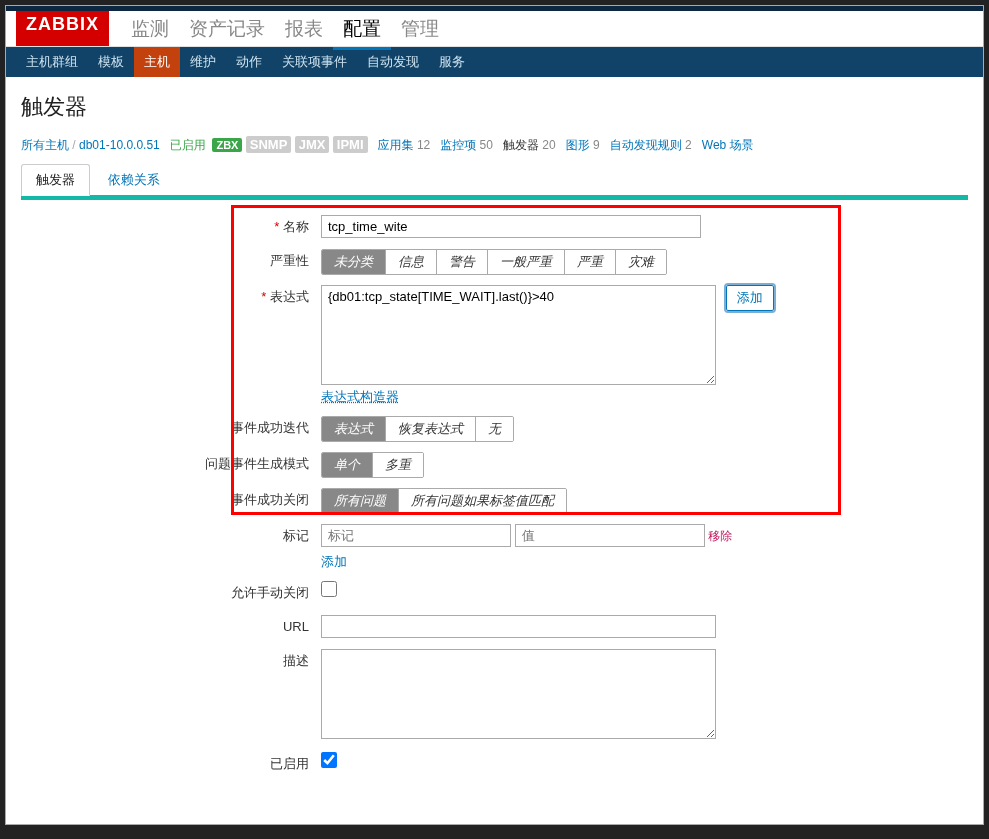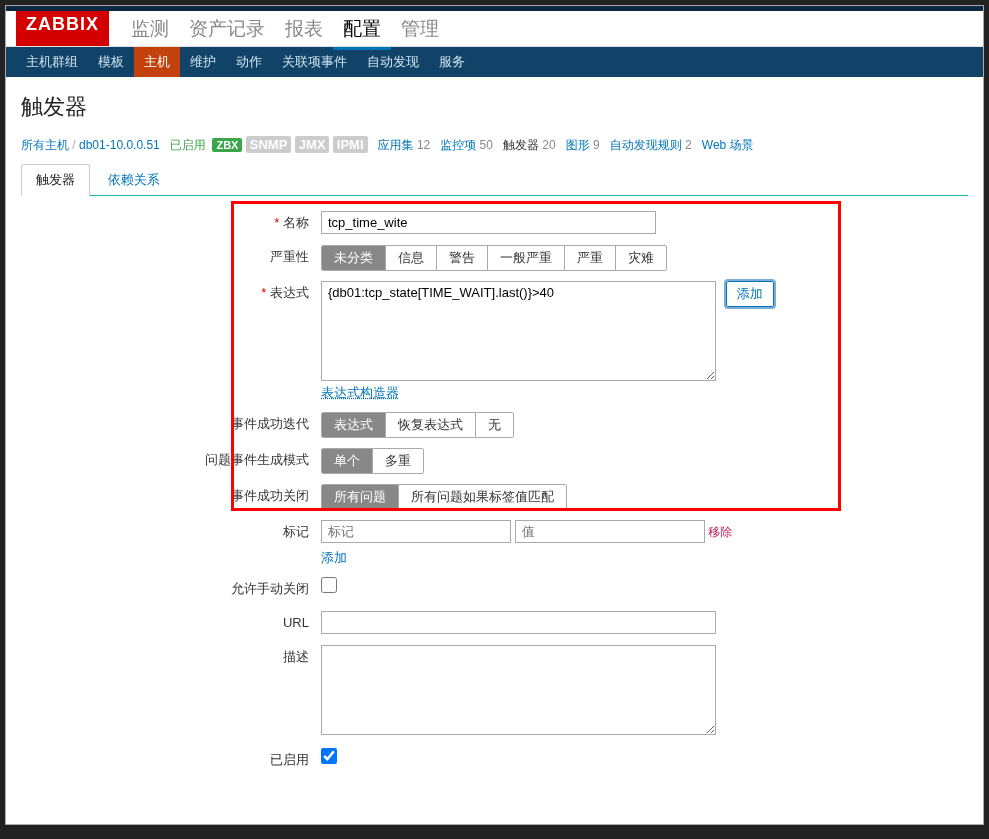--- a/index.html
+++ b/index.html
@@ -15,33 +15,33 @@
 .subnav a.active { background: #c2410c; color: #fff; }
 .content { padding: 10px 15px; }
 h1.page-title { font-size: 22px; font-weight: normal; color: #222; margin: 5px 0 15px 0; }
 .crumb { font-size: 12px; margin-bottom: 10px; }
 .crumb a { color: #0275b8; text-decoration: none; }
 .crumb .sep { color: #aaa; }
 .status { color: #3ba54a; }
 .zbx { background: #3ba54a; color: #fff; padding: 1px 4px; font-size: 11px; font-weight: bold; border-radius:2px; }
 .gbadge { background: #ccc; color: #fff; padding: 1px 4px; font-size: 13px; font-weight: bold; border-radius:2px;}
 .count { color: #888; }
-.tabs { border-bottom: 1px solid #14b8a6; margin-bottom: 15px; }
+.tabs { border-bottom: 5px solid #14b8a6; margin-bottom: 15px; }
 .tabs a { display:inline-block; padding: 6px 14px; color: #0275b8; text-decoration:none; font-size:13px; }
 .tabs a.active { color:#222; border:1px solid #ccc; border-bottom:1px solid #fff; margin-bottom:-1px; background:#fff; border-radius:3px 3px 0 0;}
 .form { position: relative; }
 .redbox { position:absolute; border: 3px solid #ff0000; left: 210px; top: -10px; width: 610px; height: 310px; pointer-events:none; }
 .row { display:flex; align-items: flex-start; margin-bottom: 10px; }
 .label { width: 300px; text-align: right; padding-right: 12px; color:#333; line-height: 24px; font-size:13px; }
 .req::before { content:"* "; color:#d40000; }
 .field { flex:1; }
 input[type=text], textarea { border: 1px solid #aaa; padding: 3px 6px; font-size: 13px; font-family: inherit; }
 textarea { resize: both; }
 .btn-group { display:inline-flex; border:1px solid #aaa; border-radius:2px; overflow:hidden; }
-.btn-group .seg { padding: 3px 12px; background:#fff; cursor:pointer; border-right:1px solid #aaa; font-size:13px; }
+.btn-group .seg { padding: 3px 12px; background:#fff; cursor:pointer; border-right:1px solid #aaa; font-size:13px;font-style:italic; }
 .btn-group .seg:last-child{ border-right:none; }
 .btn-group .seg.active { background:#888; color:#fff; }
 .link { color:#0275b8; cursor:pointer; text-decoration: underline dotted; font-size:13px; }
 .addbtn { border:1px solid #0275b8; background:#fff; color:#0275b8; padding:3px 10px; cursor:pointer; border-radius:2px; font-size:13px; }
 .addbtn.sel { outline:2px solid #7aaed6; }
 .btn { padding:5px 16px; border-radius:2px; font-size:13px; cursor:pointer; }
 .btn-primary { background:#0275b8; color:#fff; border:1px solid #0275b8; }
 .btn-default { background:#fff; color:#0275b8; border:1px solid #0275b8; }
 input[type=checkbox]{ width:16px; height:16px; }
 .tagrow input { width:190px; }
@@ -81,21 +81,21 @@
     <div class="tabs">
       <a class="active">触发器</a>
       <a>依赖关系</a>
     </div>
 
     <div class="form">
       <div class="redbox"></div>
 
       <div class="row">
         <div class="label req">名称</div>
-        <div class="field"><input type="text" style="width: 335px;" value="tcp_time_wite"></div>
+        <div class="field"><input type="text" style="width: 380px;" value="tcp_time_wite"></div>
       </div>
 
       <div class="row">
         <div class="label">严重性</div>
         <div class="field"><div class="btn-group" id="sevGroup">
               <span class="seg active">未分类</span>
               <span class="seg">信息</span>
               <span class="seg">警告</span>
               <span class="seg">一般严重</span>
               <span class="seg">严重</span>

